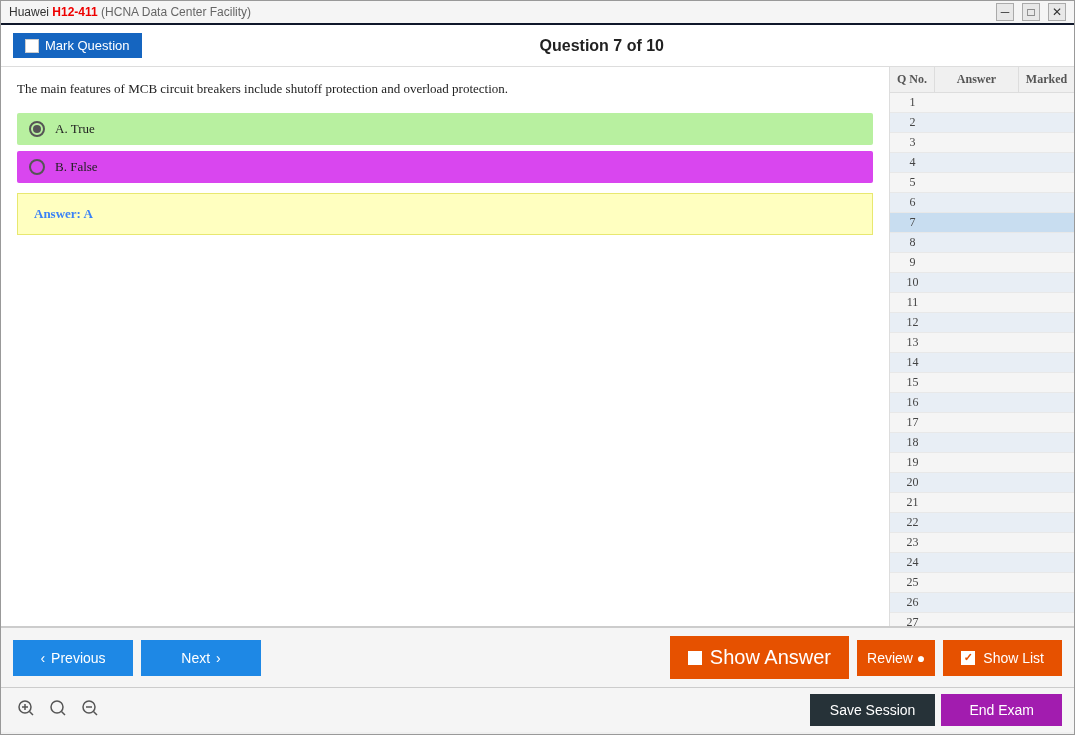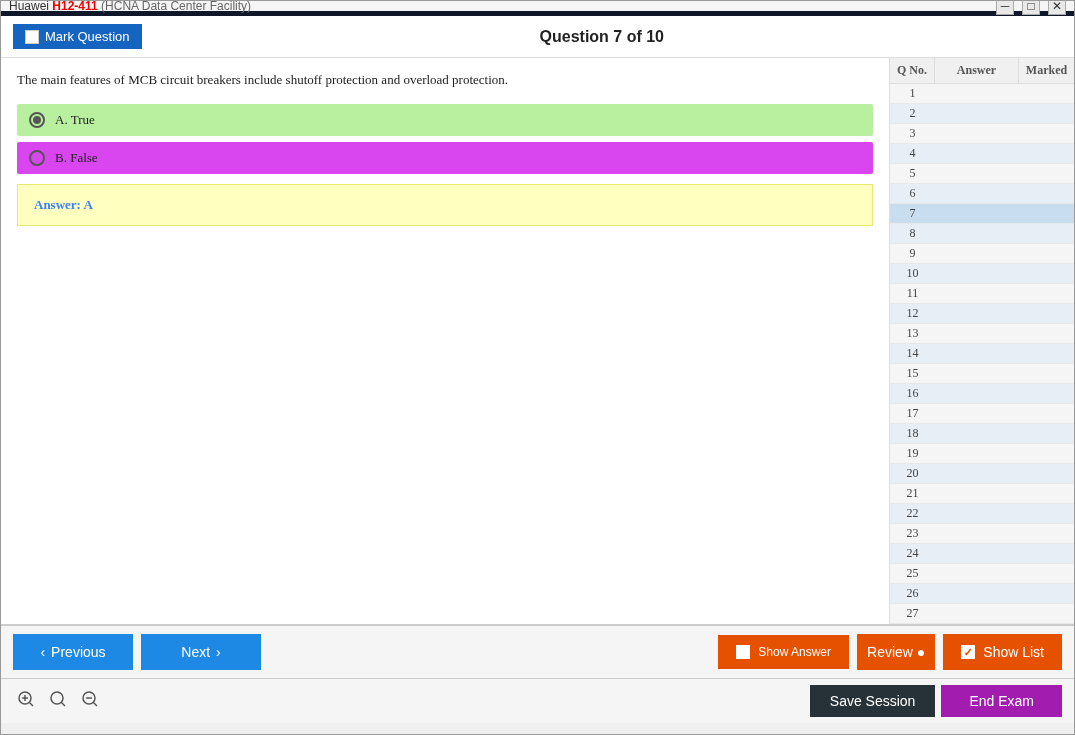--- a/index.html
+++ b/index.html
@@ -7,22 +7,22 @@
       font-family: 'Segoe UI', Arial, sans-serif;
       font-size: 13px;
       background: #f0f0f0;
       width: 1075px;
       height: 735px;
       overflow: hidden;
       border: 1px solid #999;
     }
     .title-bar {
       background: #f5f5f5;
-      border-bottom: 5px solid #0f172a;
-      height: 15px;
+      border-bottom: 2px solid #0f172a;
+      height: 24px;
       display: flex;
       align-items: center;
       justify-content: space-between;
       padding: 0 8px;
       user-select: none;
     }
     .title-bar-left {
       font-size: 12px;
       color: #333;
     }
@@ -216,21 +216,21 @@
       font-weight: 500;
       min-width: 120px;
       justify-content: center;
     }
     .spacer { flex: 1; }
     .show-answer-btn {
       background: #e65100;
       color: white;
       border: none;
       padding: 10px 18px;
-      font-size: 12px;
+      font-size: 20px;
       cursor: pointer;
       display: flex;
       align-items: center;
       gap: 8px;
       font-weight: 500;
     }
     .show-answer-btn .sq {
       width: 14px; height: 14px;
       background: white;
       border: none;

